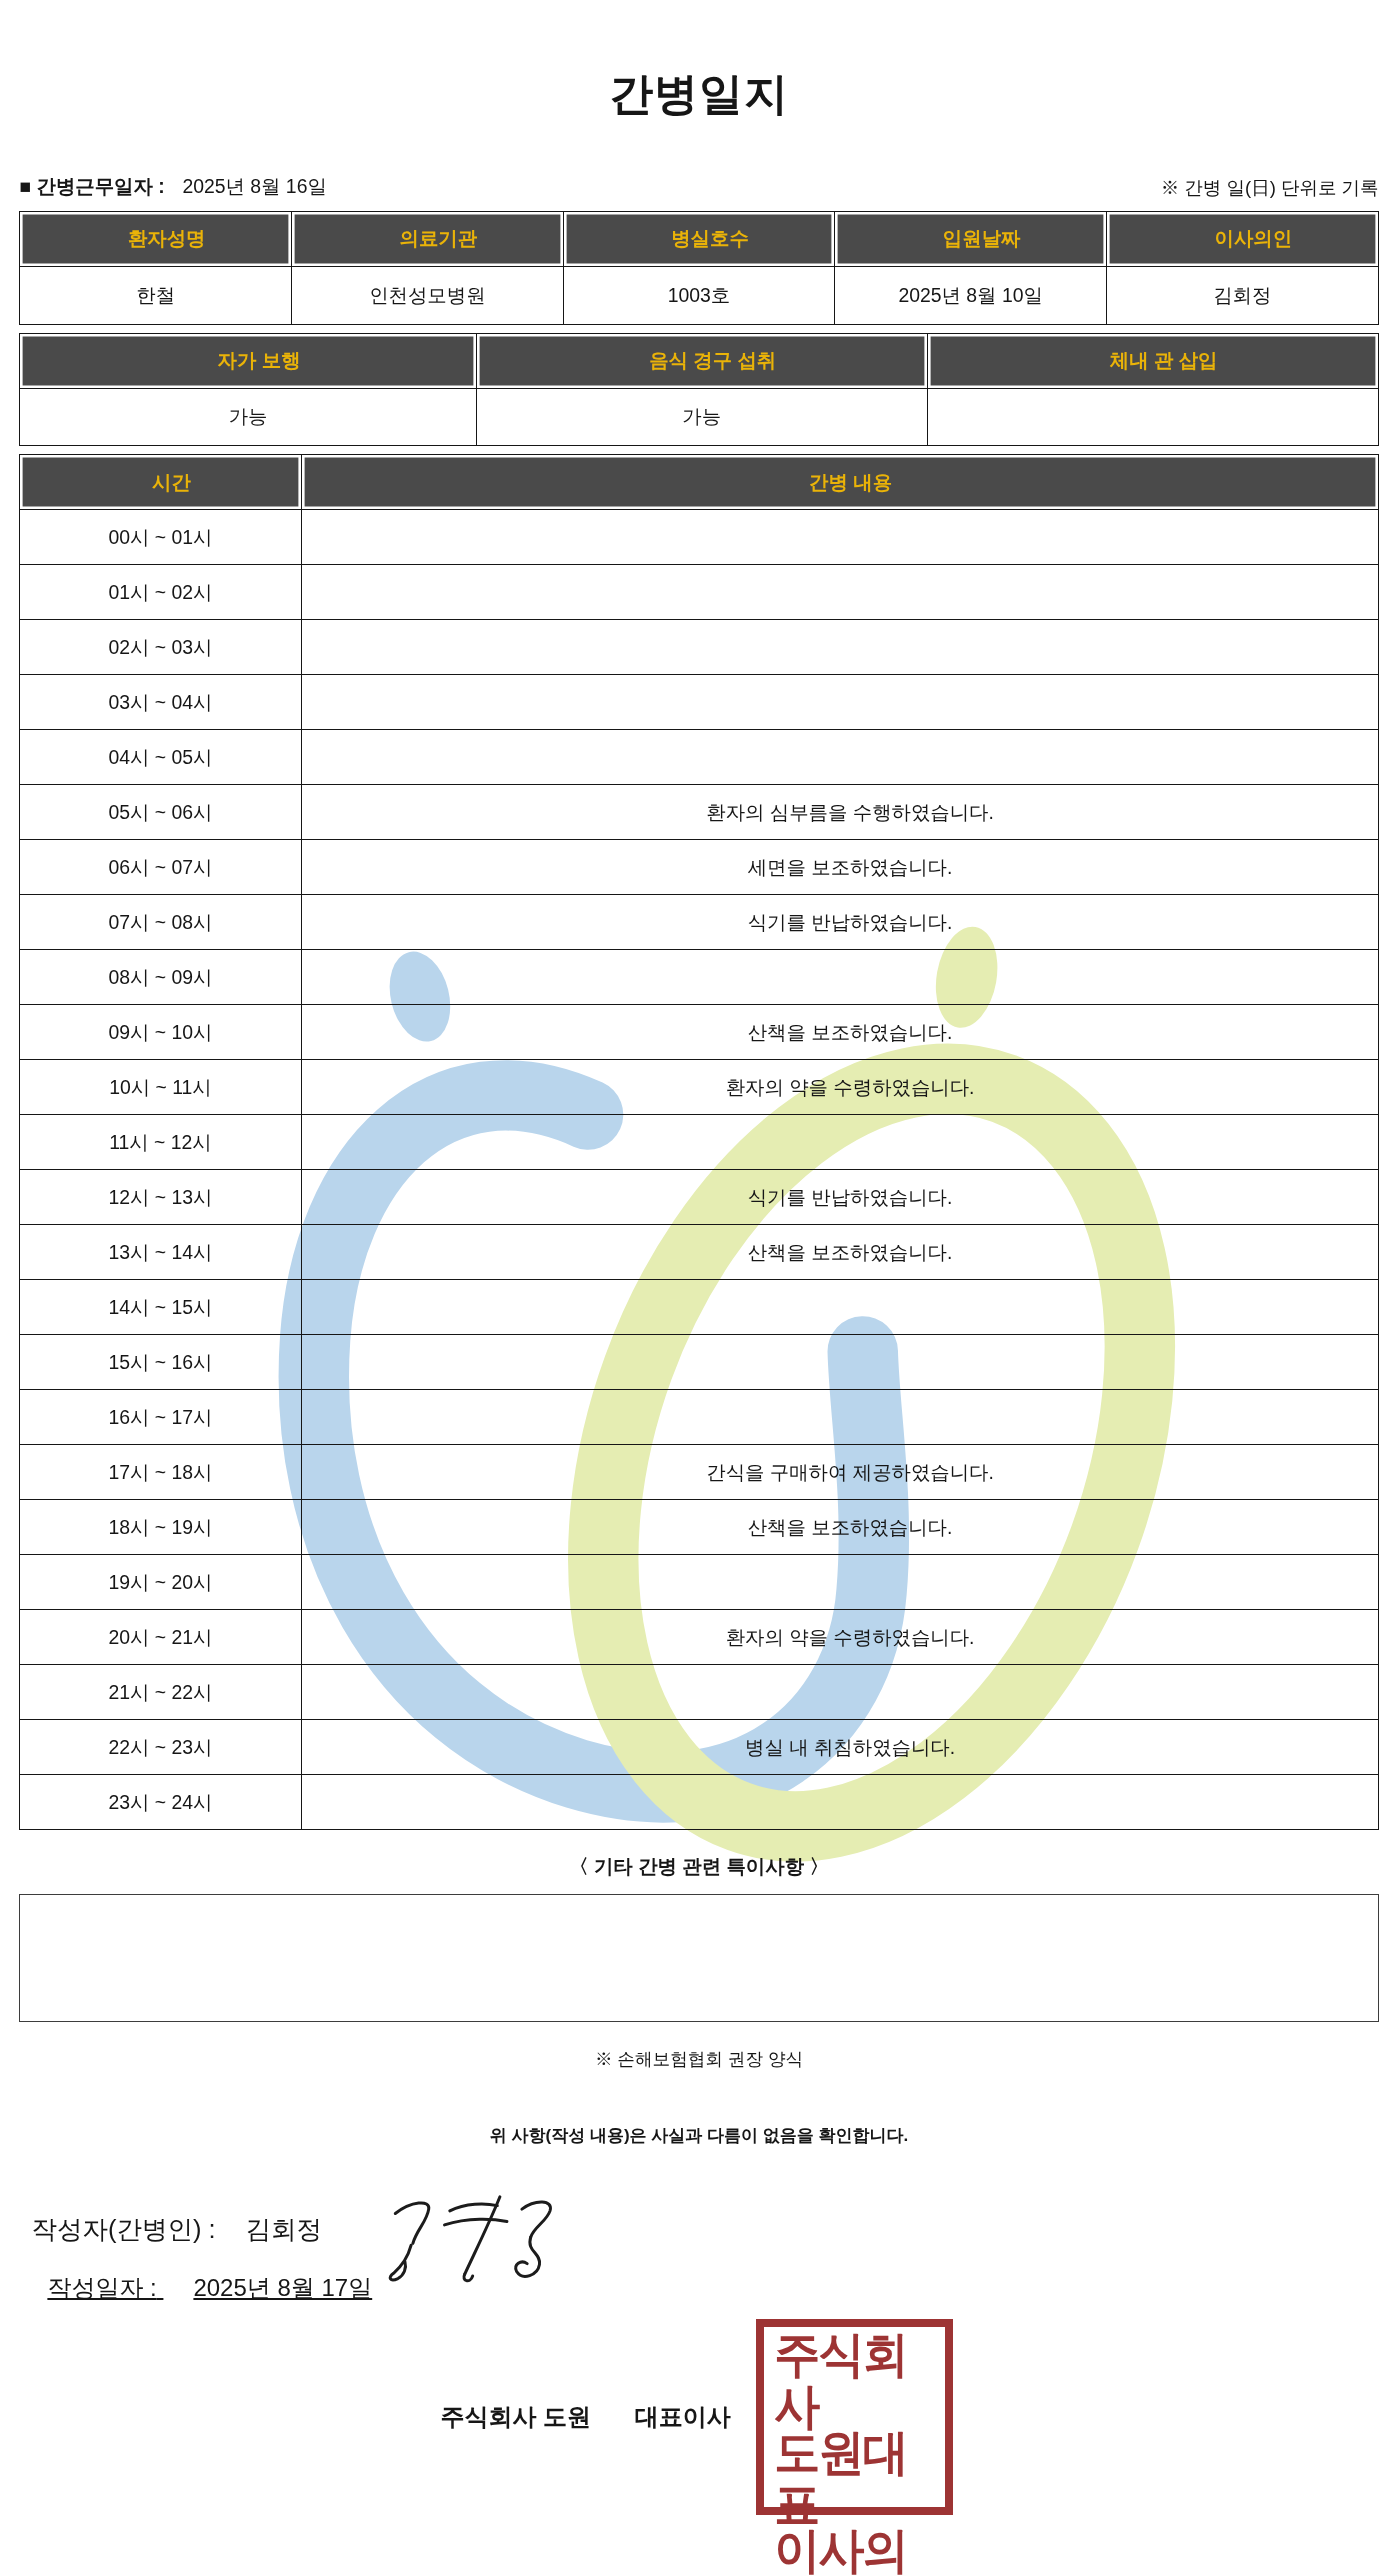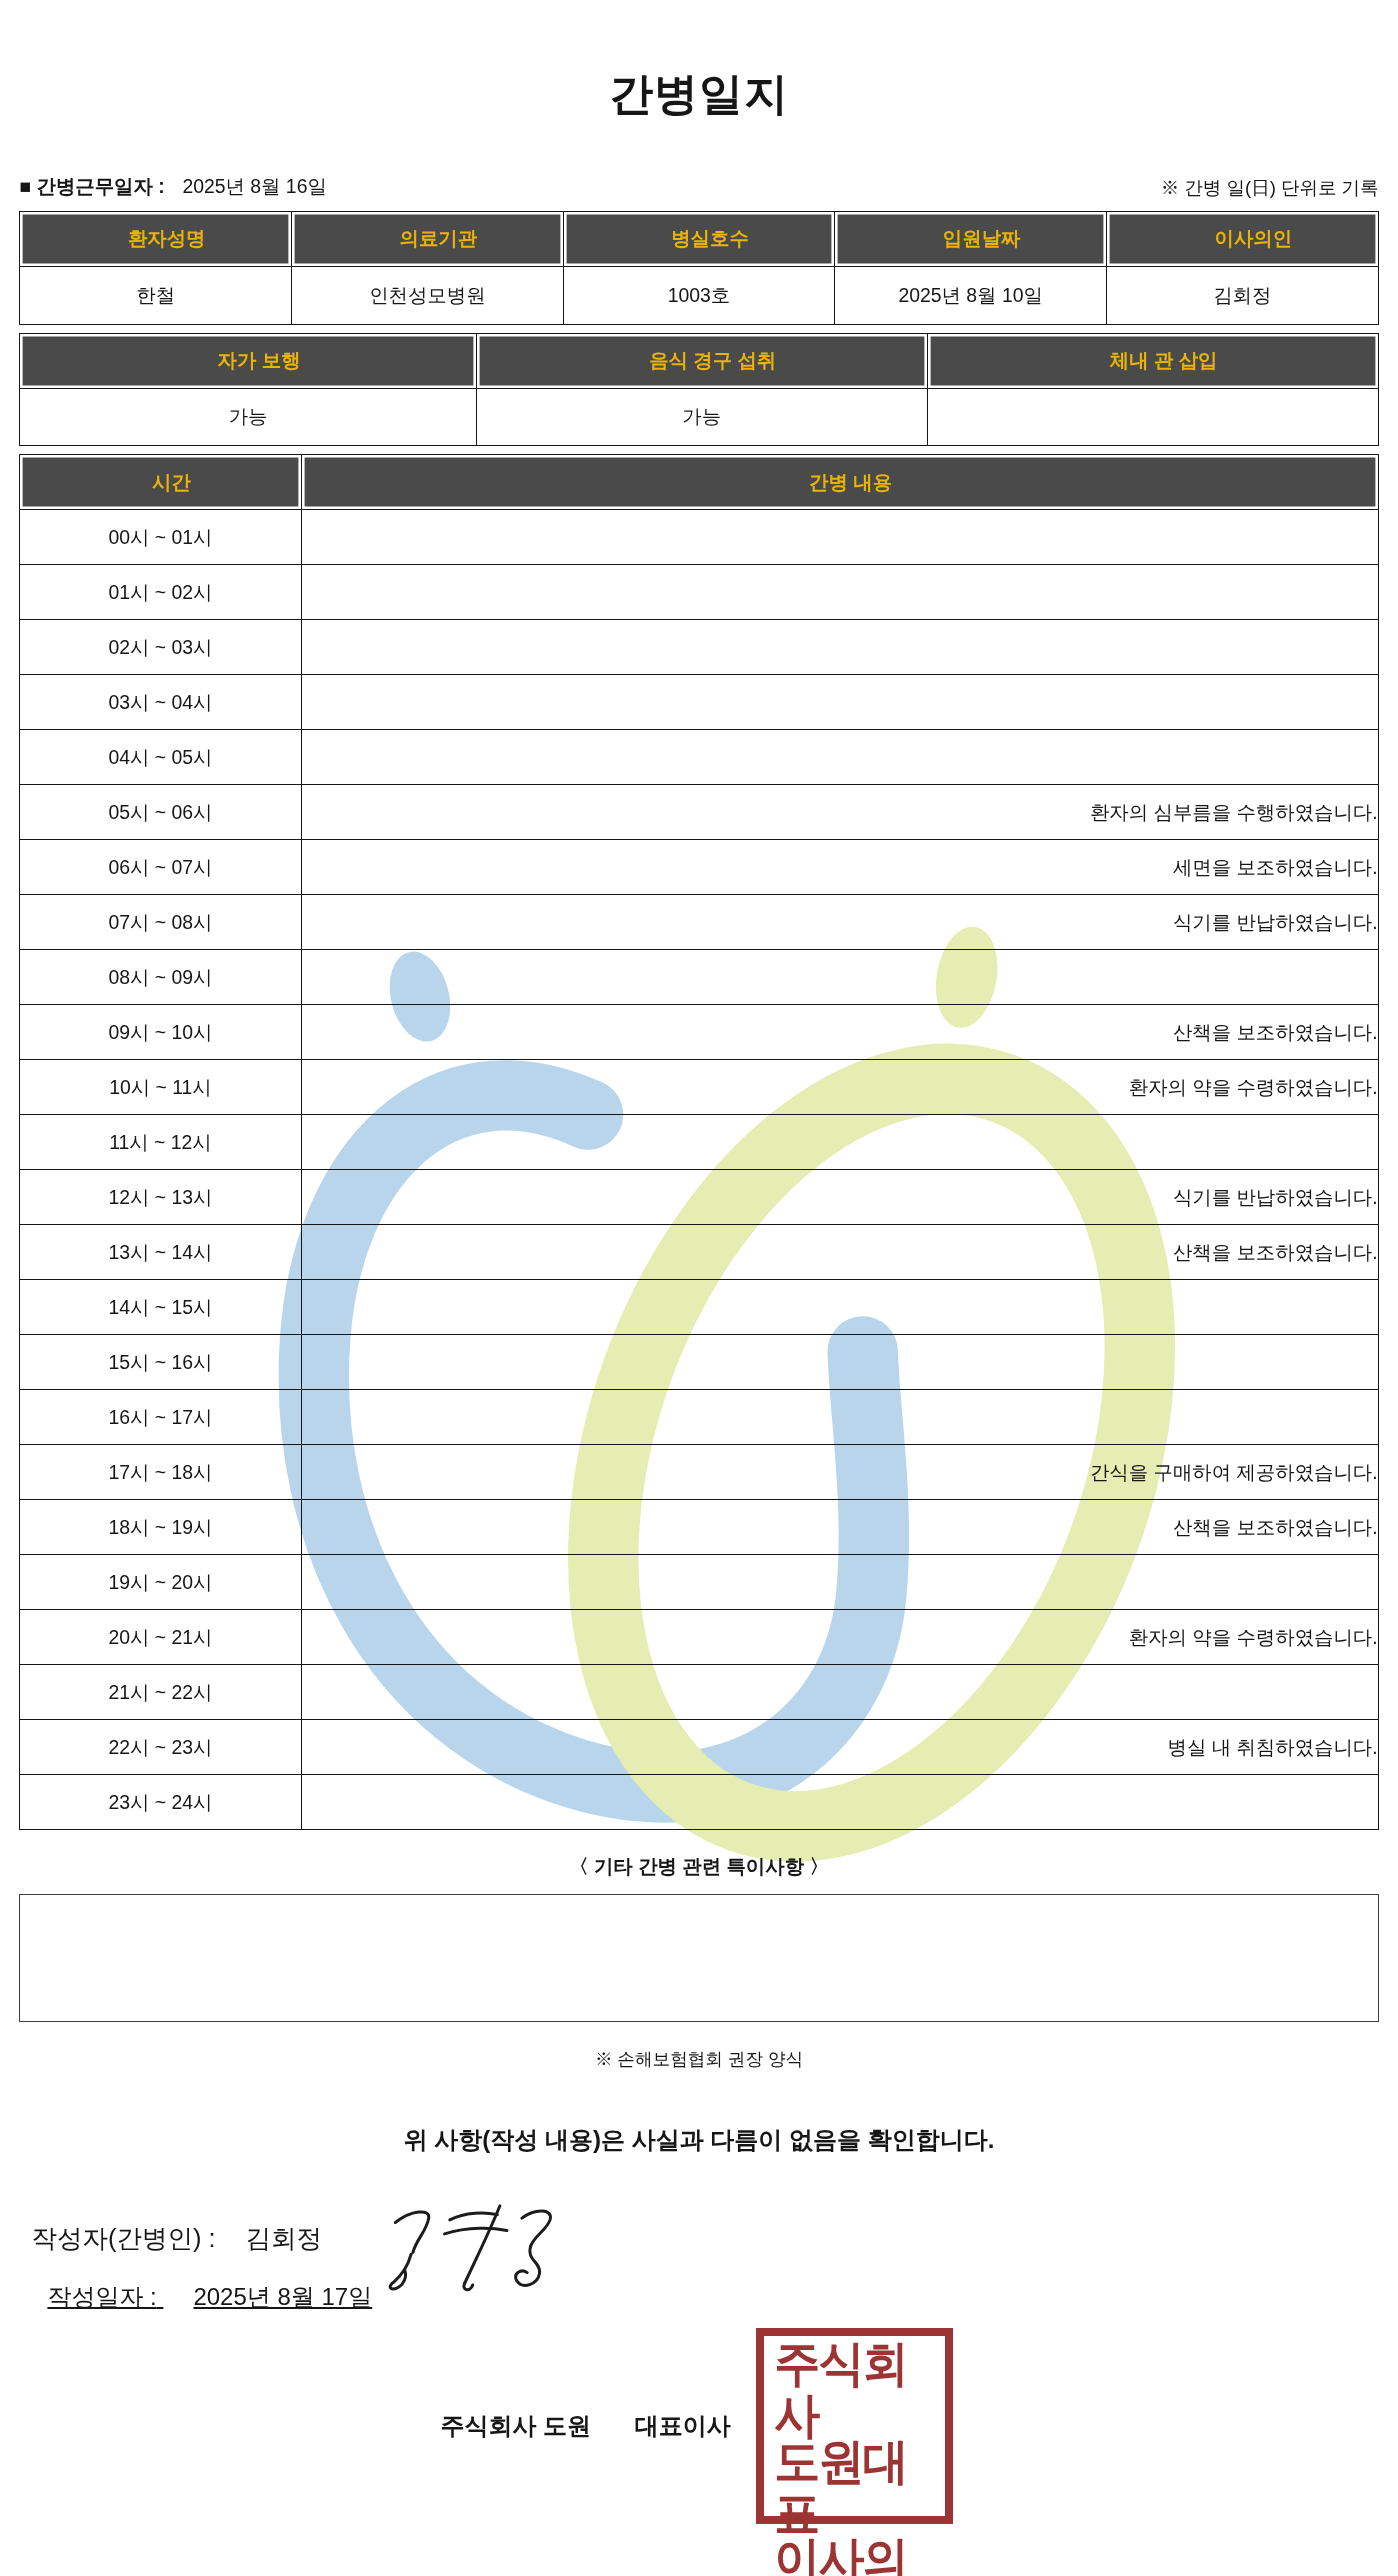--- a/index.html
+++ b/index.html
@@ -31,27 +31,27 @@
 
   .t2 { margin-top:8px; }
   .t2 .hrow { height:55px; }
   .t2 .vrow { height:57px; }
   .t2 .vcell { text-align:center; }
 
   .t3 { margin-top:8.8px; }
   .t3 .hrow { height:55px; }
   .t3 .trow { height:55px; }
   .t3 .time-cell { text-align:center; }
-  .t3 .content-cell { text-align:right; padding-left:21px; }
+  .t3 .content-cell { text-align:center; padding-left:21px; }
 
   .notes-title { text-align:center; font-size:19.4px; font-weight:bold; margin-top:23px; }
   .notes-box { margin-top:14px; height:128px; border:1.8px solid #3d3d3d; background:#ffffff; }
   .form-note { text-align:center; font-size:17.6px; margin-top:25px; }
 
-  .confirmation { text-align:center; font-size:24px; font-weight:bold; margin-top:53px; }
+  .confirmation { text-align:center; font-size:17px; font-weight:bold; margin-top:53px; }
 
   .writer-line { margin-top:65px; margin-left:12px; font-size:25.5px; display:flex; align-items:center; position:relative; height:35px; }
   .writer-line .name { margin-left:30px; }
   .signature { position:absolute; left:352px; top:-25px; }
 
   .date-line { margin-top:25px; margin-left:28px; font-size:24px;text-decoration:underline; }
   .date-line .date-val { margin-left:30px; }
 
   .company-block { margin-top:14px; display:flex; align-items:center; justify-content:flex-start; height:197px; }
   .company-text { font-size:24px; font-weight:bold; margin-left:421px; white-space:nowrap; }

